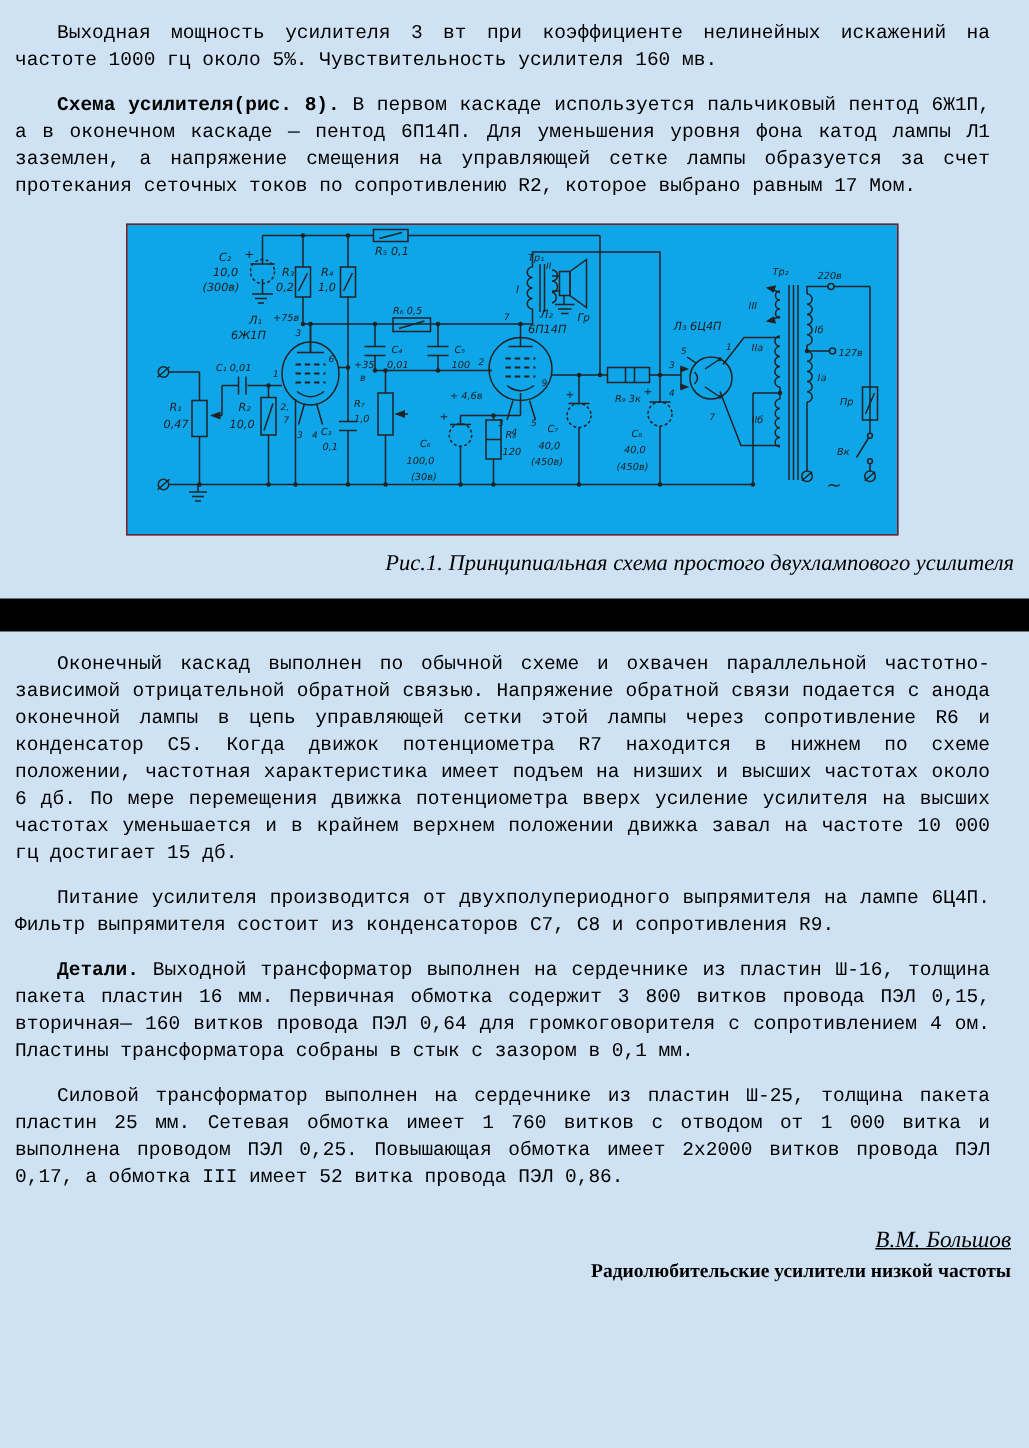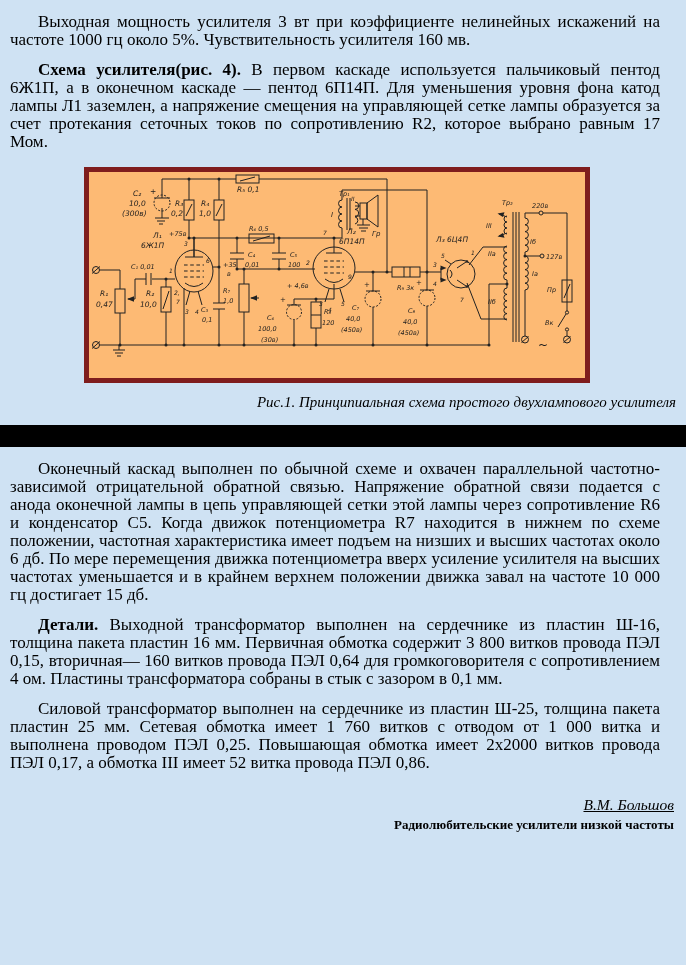--- a/index.html
+++ b/index.html
@@ -5,31 +5,33 @@
   html,body{margin:0;padding:0;}
   body{
     width:686px;height:965px;
     background:#cfe2f3;
     font-family:"Liberation Serif", serif;
     color:#000;
     overflow:hidden;
   }
   .content{padding:13px 10px 0 10px;}
   p.para{
-    font-size:17px;line-height:18px;
+    font-size:13px;line-height:18px;
     text-align:justify;text-indent:28px;
     margin:0 16px 12px 0;
+    font-family:Liberation Mono, monospace;
   }
   .lead{font-weight:bold;}
   .figure-box{
     margin:16px 0 0 74px;
     width:496px;height:206px;
-    background:#fdba74;
-    border:5px solid #7f1d1d;
+    background:#0ea5e9;
+    border:1px solid #7f1d1d;
     box-sizing:content-box;
+    padding-left:17px;
   }
   .figure-box svg{display:block;}
   .caption{
     margin-top:10px;
     text-align:right;
     font-style:italic;
     font-size:15px;line-height:18px;
   }
   .separator-bar{
     margin-top:14px;
@@ -61,21 +63,21 @@
   }
 </style>
 </head>
 <body>
 
 <div class="content">
 
   <p class="para">Выходная мощность усилителя 3 вт при коэффициенте нелинейных искажений на частоте 1000 гц около 5%. Чувствительность усилителя 160 мв.</p>
 
 
-  <p class="para"><span class="lead">Схема усилителя(рис. 4).</span><span> В первом каскаде используется пальчиковый пентод 6Ж1П, а в оконечном каскаде — пентод 6П14П. Для уменьшения уровня фона катод лампы Л1 заземлен, а напряжение смещения на управляющей сетке лампы образуется за счет протекания сеточных токов по сопротивлению R2, которое выбрано равным 17 Мом.</span></p>
+  <p class="para"><span class="lead">Схема усилителя(рис. 8).</span><span> В первом каскаде используется пальчиковый пентод 6Ж1П, а в оконечном каскаде — пентод 6П14П. Для уменьшения уровня фона катод лампы Л1 заземлен, а напряжение смещения на управляющей сетке лампы образуется за счет протекания сеточных токов по сопротивлению R2, которое выбрано равным 17 Мом.</span></p>
 
   <div class="figure-box">
     <svg width="496" height="206" viewBox="0 0 496 206">
 
       <g class="sch">
 
         <path d="M73,7 H147 M170,7 H298 M298,7 V100"></path>
 
         <path d="M73,7 V26 M65,26 H81 M73,36 V46 M66,46 H80 M68,49 H76 M70,52 H74"></path>
         <circle class="sch-dash" cx="73" cy="31" r="8"></circle>
@@ -308,20 +310,21 @@
 
   <div class="caption">Рис.1. Принципиальная схема простого двухлампового усилителя</div>
 </div>
 
 <div class="separator-bar"></div>
 
 <div class="content">
 
   <p class="para">Оконечный каскад выполнен по обычной схеме и охвачен параллельной частотно-зависимой отрицательной обратной связью. Напряжение обратной связи подается с анода оконечной лампы в цепь управляющей сетки этой лампы через сопротивление R6 и конденсатор С5. Когда движок потенциометра R7 находится в нижнем по схеме положении, частотная характеристика имеет подъем на низших и высших частотах около 6 дб. По мере перемещения движка потенциометра вверх усиление усилителя на высших частотах уменьшается и в крайнем верхнем положении движка завал на частоте 10 000 гц достигает 15 дб.</p>
 
+  <p class="para">Питание усилителя производится от двухполупериодного выпрямителя на лампе 6Ц4П. Фильтр выпрямителя состоит из конденсаторов С7, С8 и сопротивления R9.</p>
 
   <p class="para"><span class="lead">Детали.</span><span> Выходной трансформатор выполнен на сердечнике из пластин Ш-16, толщина пакета пластин 16 мм. Первичная обмотка содержит 3 800 витков провода ПЭЛ 0,15, вторичная— 160 витков провода ПЭЛ 0,64 для громкоговорителя с сопротивлением 4 ом. Пластины трансформатора собраны в стык с зазором в 0,1 мм.</span></p>
 
   <p class="para">Силовой трансформатор выполнен на сердечнике из пластин Ш-25, толщина пакета пластин 25 мм. Сетевая обмотка имеет 1 760 витков с отводом от 1 000 витка и выполнена проводом ПЭЛ 0,25. Повышающая обмотка имеет 2х2000 витков провода ПЭЛ 0,17, а обмотка III имеет 52 витка провода ПЭЛ 0,86.</p>
 
   <div class="author-line">В.М. Большов</div>
   <div class="book-line">Радиолюбительские усилители низкой частоты</div>
 </div>
 
 </body></html>

